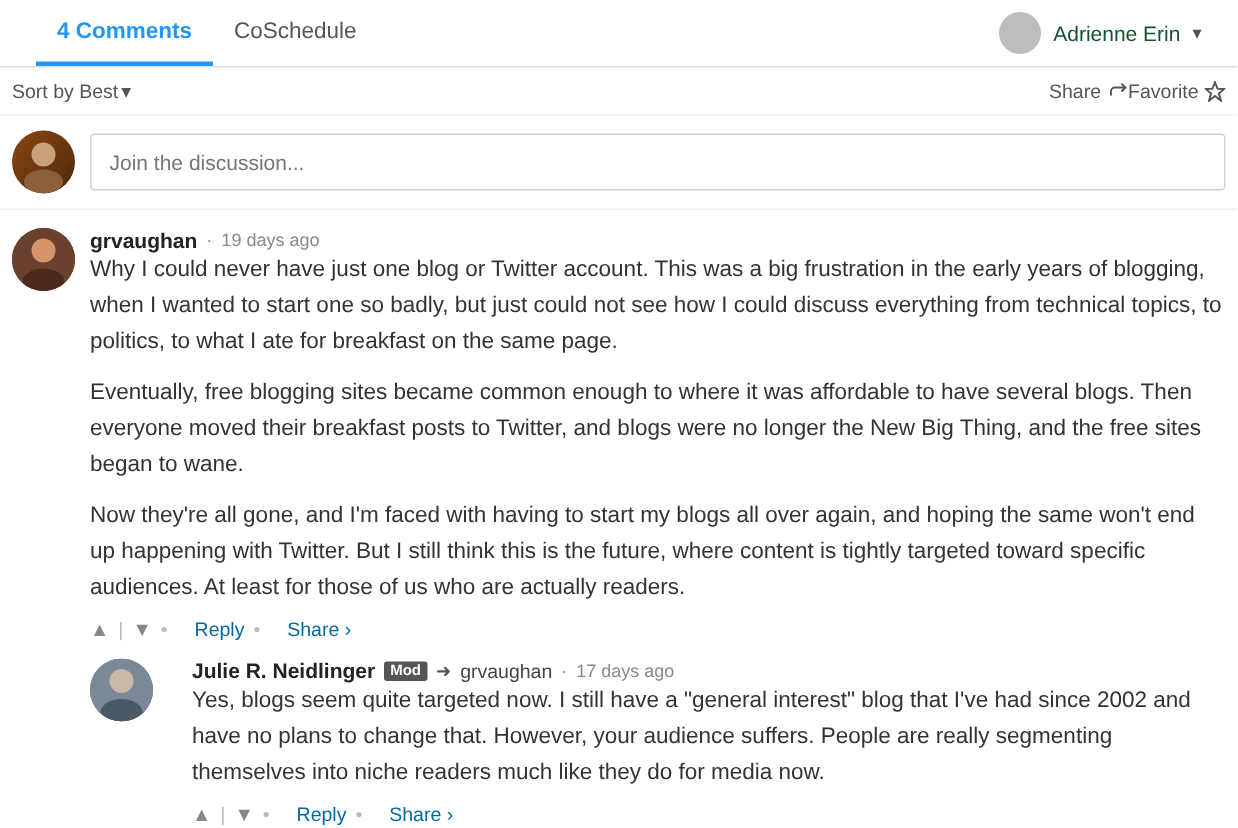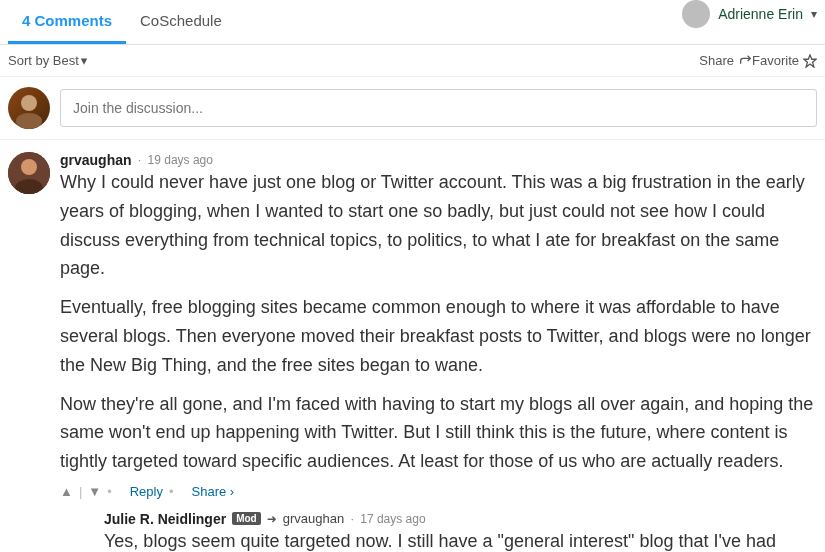--- a/index.html
+++ b/index.html
@@ -8,24 +8,24 @@
       font-size: 14px;
       color: #333;
       background: #fff;
       width: 825px;
       min-height: 552px;
     }
 
     
     .tabs-bar {
       display: flex;
-      align-items: flex-start;
+      align-items: center;
       justify-content: space-between;
       border-bottom: 1px solid #e0e0e0;
-      padding: 0 8px;
+      padding: 0 24px;
     }
     .tabs-left {
       display: flex;
       align-items: center;
     }
     .tab-item {
       padding: 12px 14px;
       font-size: 15px;
       color: #555;
       cursor: pointer;
@@ -157,21 +157,21 @@
     .commenter-name {
       font-weight: bold;
       font-size: 14px;
       color: #222;
     }
     .comment-time {
       font-size: 12px;
       color: #888;
     }
     .comment-body {
-      font-size: 18px;
+      font-size: 15px;
       line-height: 1.6;
       color: #333;
       margin-bottom: 8px;
     }
     .comment-body p {
       margin-bottom: 10px;
     }
     .comment-body p:last-child {
       margin-bottom: 0;
     }
@@ -305,21 +305,21 @@
         <span class="vote-btn">▼</span>
         <span class="action-sep dot">•</span>
         <span class="action-link">Reply</span>
         <span class="action-sep dot">•</span>
         <span class="action-link">Share ›</span>
       </div>
     </div>
   </div>
 
   <div class="nested-comment">
-    <div style="display:flex; gap:2px;align-items:center;">
+    <div style="display:flex; gap:26px;">
       <div class="comment-avatar">
         <div class="avatar-placeholder-2">
           <svg width="42" height="42" viewBox="0 0 42 42">
             <rect width="42" height="42" fill="#7a8898"></rect>
             <circle cx="21" cy="15" r="8" fill="#c8b8a8"></circle>
             <ellipse cx="21" cy="36" rx="14" ry="9" fill="#4a5868"></ellipse>
           </svg>
         </div>
       </div>
       <div style="flex:1;">

